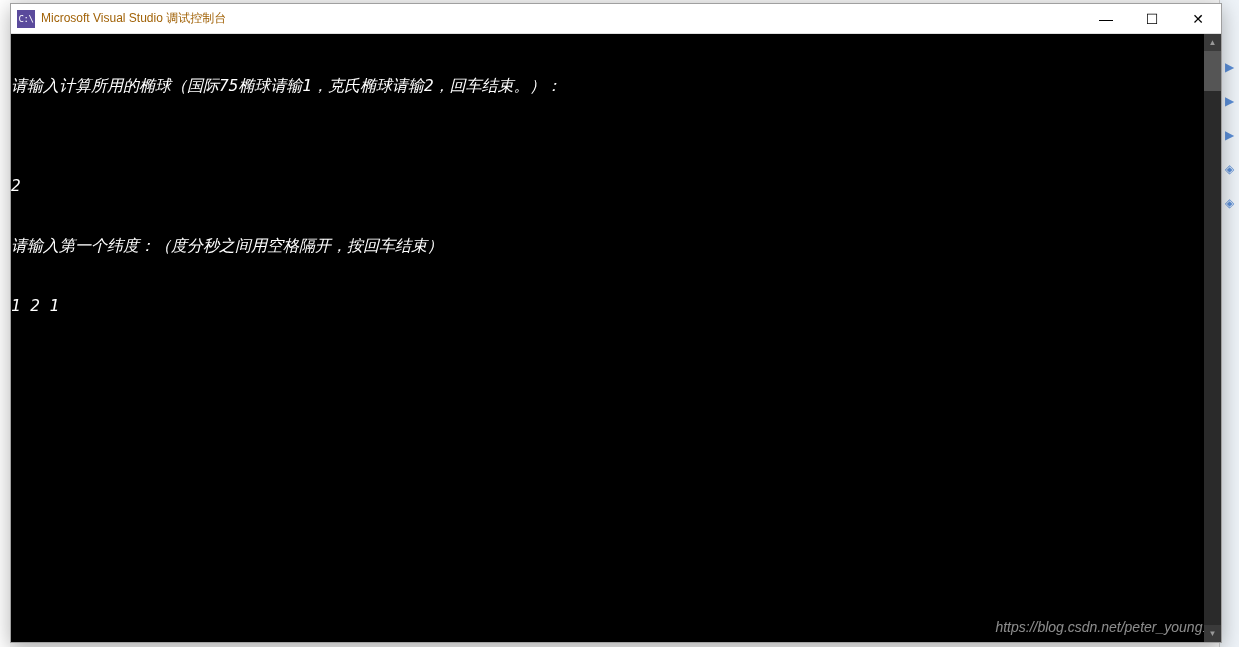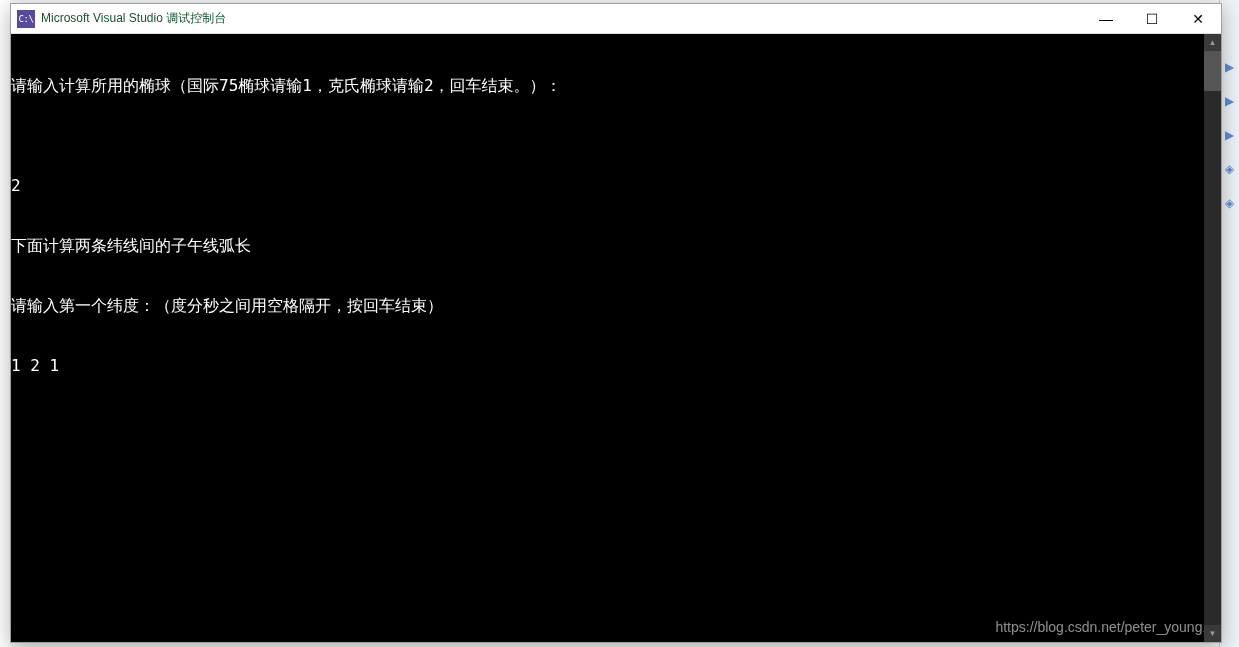--- a/index.html
+++ b/index.html
@@ -82,21 +82,21 @@
       font-size: 9px;
       display: flex;
       align-items: center;
       justify-content: center;
       margin-right: 6px;
       font-family: Consolas, monospace;
       letter-spacing: -0.5px;
     }
     .titlebar-text {
       font-size: 12px;
-      color: #14532d;
+      color: #a16207;
       flex: 1;
     }
     .window-controls {
       display: flex;
       height: 100%;
     }
     .win-btn {
       width: 46px;
       height: 100%;
       display: flex;
@@ -110,20 +110,21 @@
       flex: 1;
       background: #000;
       color: #fff;
       font-family: "NSimSun", "SimSun", Consolas, monospace;
       font-size: 16px;
       line-height: 20px;
       padding: 2px 0 0 0;
       overflow: hidden;
       position: relative;
       white-space: pre;
+      font-style: italic;
     }
     .console-line {
       white-space: pre-wrap;
       word-break: break-all;
     }
     .scrollbar {
       position: absolute;
       right: 0;
       top: 30px;
       bottom: 0;
@@ -184,21 +185,20 @@
     <div class="window-controls">
       <div class="win-btn">—</div>
       <div class="win-btn">☐</div>
       <div class="win-btn close">✕</div>
     </div>
   </div>
   <div class="console-area">
     <div class="console-line">请输入计算所用的椭球（国际75椭球请输1，克氏椭球请输2，回车结束。）：</div>
     <div class="console-line"></div>
     <div class="console-line">2</div>
-    <div class="console-line">下面计算两条纬线间的子午线弧长</div>
     <div class="console-line">请输入第一个纬度：（度分秒之间用空格隔开，按回车结束）</div>
     <div class="console-line">1 2 1</div>
     <div class="console-line"></div>
     <div class="console-line"></div>
     
     
     
     <div class="watermark">https://blog.csdn.net/peter_young19</div>
   </div>
   <div class="scrollbar">

